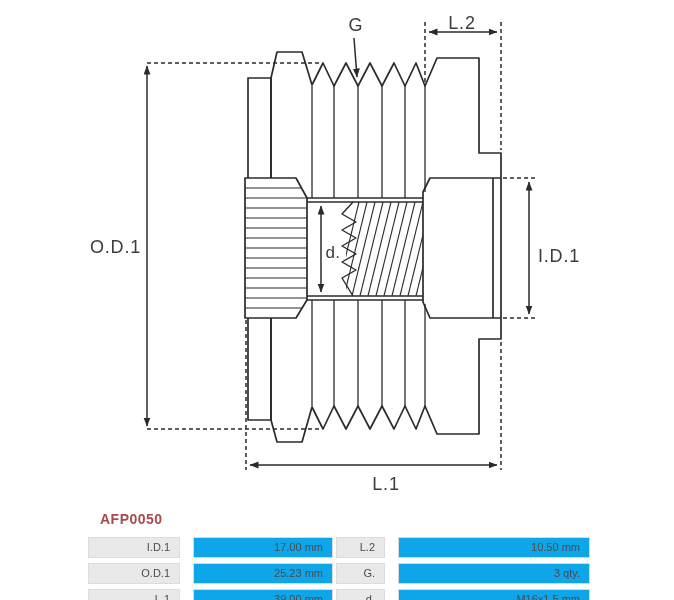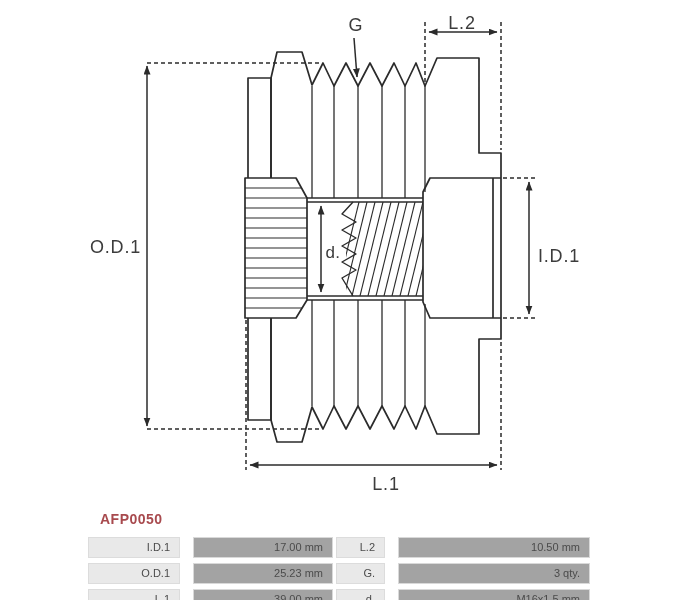--- a/index.html
+++ b/index.html
@@ -27,21 +27,21 @@
     display:grid;
     grid-template-columns:92px 150px 49px 202px;
     column-gap:3px;row-gap:5px;
   }
   .cell{
     height:17px;line-height:17px;font-size:11px;color:#4b4b4b;
     text-align:right;padding:1px 9px 1px 2px;
     white-space:nowrap;overflow:hidden;
   }
   .cell.key{background:#e9e9e9;border:1px solid #dcdcdc;}
-  .cell.val{background:#a3a3a3;border:1px solid #d9d9d9;margin-left:10px;}
+  .cell.val{background:#0ea5e9;border:1px solid #d9d9d9;margin-left:10px;}
 </style>
 </head>
 <body>
 
 <svg id="diagram" width="674" height="505" viewBox="0 0 674 505" fill="none" stroke="#2b2b2b" stroke-width="1.7" stroke-linejoin="round" stroke-linecap="butt">
 
   <defs>
     <marker id="ah" markerWidth="10" markerHeight="8" refX="8.5" refY="3.5" orient="auto-start-reverse" markerUnits="userSpaceOnUse">
       <path d="M0,0 L9,3.5 L0,7 Z" fill="#2b2b2b" stroke="none"></path>
     </marker>

